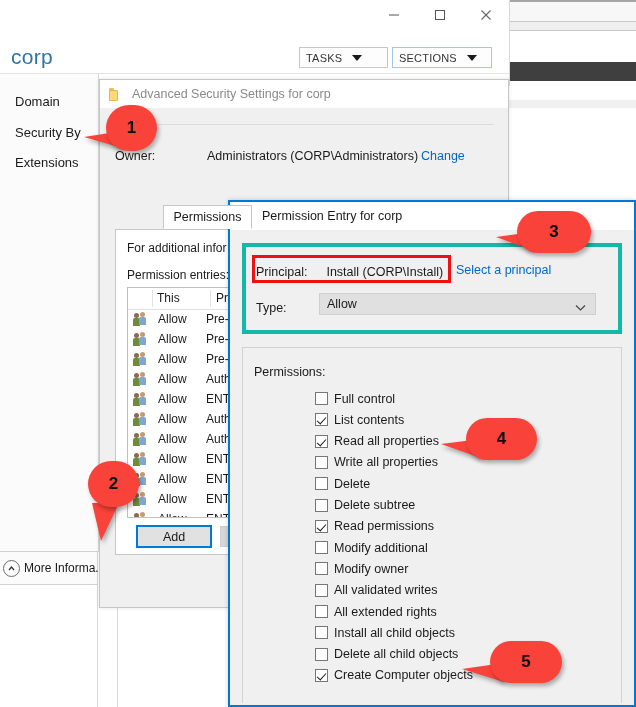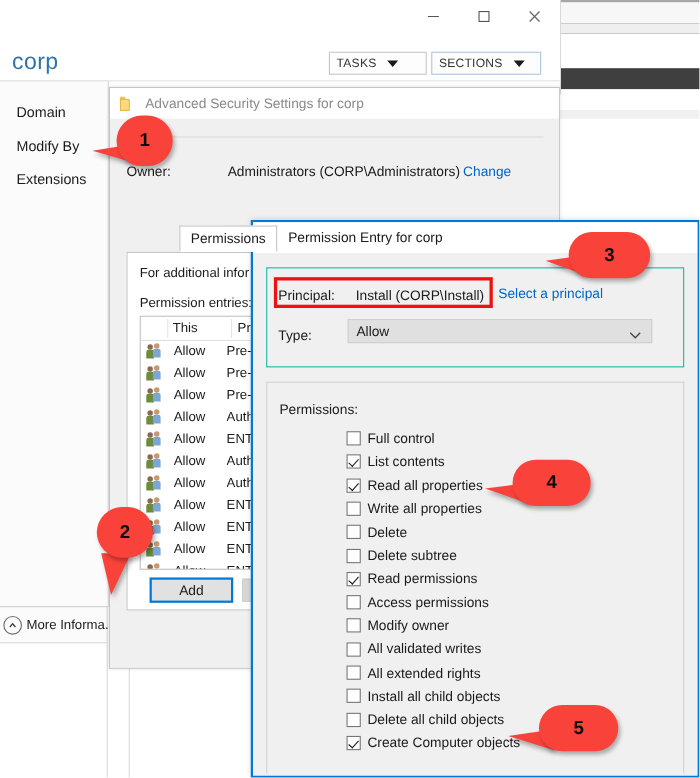--- a/index.html
+++ b/index.html
@@ -426,21 +426,21 @@
   .pe-body {
     position: absolute;
     left: 0; top: 28px;
     width: 404px; height: 475px;
     background: #f0f0f0;
   }
   .pe-group-top {
     position: absolute;
     left: 12px; top: 13px;
     width: 380px; height: 91px;
-    border: 1px solid #14b8a6;
+    border: 4px solid #14b8a6;
     box-sizing: border-box;
     background: #f0f0f0;
   }
   .principal-row {
     position: absolute;
     left: 10px; top: 14px;
     height: 21px;
     display: flex; align-items: center;
   }
   .principal-lbl { font-size: 12.5px; color: #1a1a1a; }
@@ -641,21 +641,21 @@
       <span class="lbl">TASKS</span>
       <span class="caret"></span>
     </div>
     <div class="drop-btn sections-btn">
       <span class="lbl">SECTIONS</span>
       <span class="caret"></span>
     </div>
 
     <div class="left-nav">
       <div class="nav-item nav-domain">Domain</div>
-      <div class="nav-item nav-managed">Modify By</div>
+      <div class="nav-item nav-managed">Security By</div>
       <div class="nav-item nav-ext">Extensions</div>
     </div>
 
     <div class="more-info-bar">
       <span class="more-info-chev">
         <svg width="9" height="9" viewBox="0 0 9 9">
             <polyline points="2,6 4.5,3 7,6" fill="none" stroke="#333" stroke-width="1.2"></polyline>
           </svg>
       </span>
       <span class="more-info-txt">More Informa..</span>
@@ -923,21 +923,21 @@
             <div class="cb-row" style="top: 146.5px;">
               <span class="cb-box"></span>
               <span class="cb-lbl">Delete subtree</span>
             </div>
             <div class="cb-row" style="top: 167.8px;">
               <span class="cb-box checked"></span>
               <span class="cb-lbl">Read permissions</span>
             </div>
             <div class="cb-row" style="top: 189.1px;">
               <span class="cb-box"></span>
-              <span class="cb-lbl">Access permissions</span>
+              <span class="cb-lbl">Modify additional</span>
             </div>
             <div class="cb-row" style="top: 210.4px;">
               <span class="cb-box"></span>
               <span class="cb-lbl">Modify owner</span>
             </div>
             <div class="cb-row" style="top: 231.7px;">
               <span class="cb-box"></span>
               <span class="cb-lbl">All validated writes</span>
             </div>
             <div class="cb-row" style="top: 253px;">

